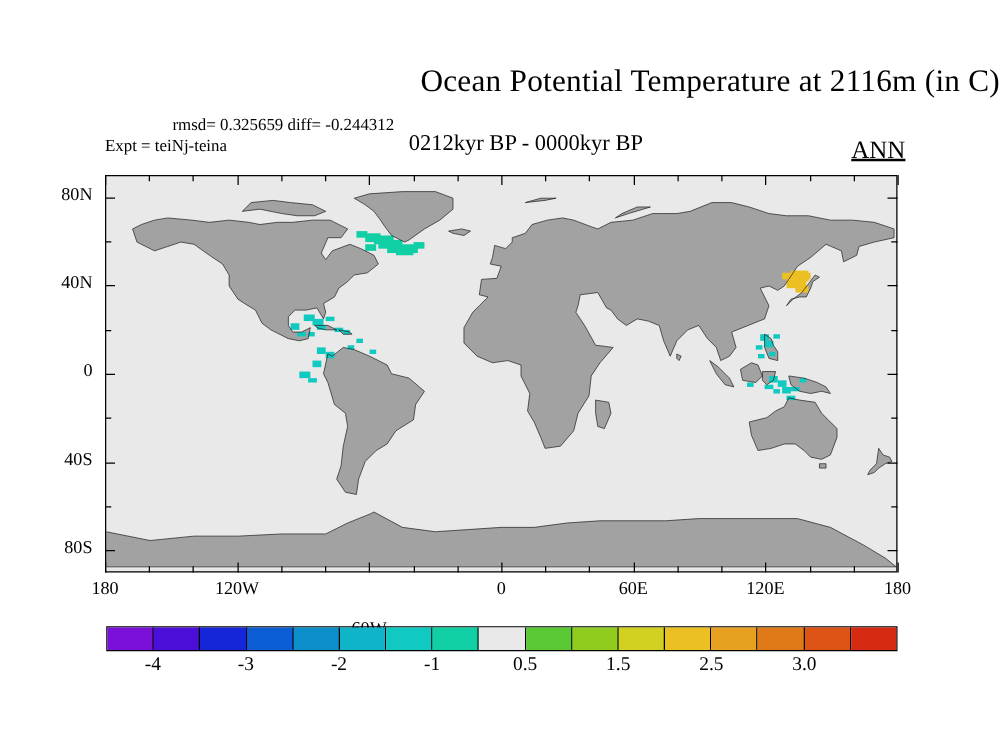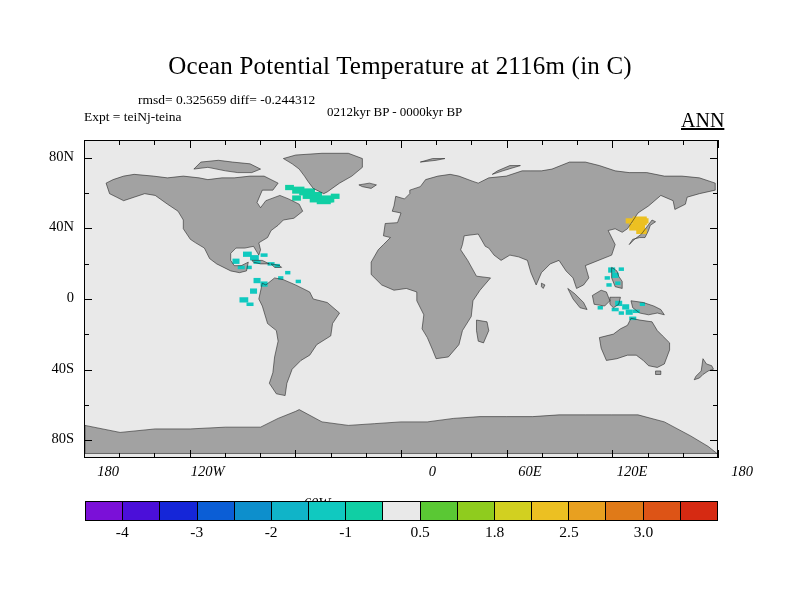--- a/index.html
+++ b/index.html
@@ -5,31 +5,31 @@
   html,body{margin:0;padding:0;}
   body{
     width:800px;height:600px;background:#ffffff;
     font-family:"Liberation Serif", serif;
     color:#000000;overflow:hidden;position:relative;
   }
   #page{position:absolute;left:0;top:0;width:800px;height:600px;}
 
   
   .title{
-    position:absolute;left:0;top:52px;width:800px;text-align:center;
+    position:absolute;left:0;top:52px;width:800px;text-align:right;
     font-size:25px;letter-spacing:.2px;
   }
   .stats{
     position:absolute;left:138px;top:92px;font-size:13.5px;white-space:nowrap;
   }
   .expt{
     position:absolute;left:84px;top:109px;font-size:13.5px;white-space:nowrap;
   }
   .period{
-    position:absolute;left:327px;top:104px;font-size:13px;white-space:nowrap;
+    position:absolute;left:327px;top:104px;font-size:18px;white-space:nowrap;
   }
   .ann{
     position:absolute;left:681px;top:109px;font-size:20px;white-space:nowrap;text-decoration:underline;
   }
 
   
   #mapwrap{position:absolute;left:84px;top:140px;width:634px;height:318px;}
   #mapframe{
     position:absolute;inset:0;border:1px solid #000;box-sizing:border-box;
     background:#e9e9e9;overflow:hidden;
@@ -41,22 +41,22 @@
   .tk-b{width:1px;height:5px;}      
   .tk-bM{width:1px;height:8px;}     
   .tk-t{width:1px;height:5px;}
   .tk-tM{width:1px;height:8px;}
   .tk-l{height:1px;width:5px;}
   .tk-lM{height:1px;width:8px;}
   .tk-r{height:1px;width:5px;}
   .tk-rM{height:1px;width:8px;}
 
   .xlab{
-    position:absolute;top:463px;font-size:14.5px;text-align:right;
-    width:70px;margin-left:-35px;font-style:italic;
+    position:absolute;top:463px;font-size:14.5px;text-align:center;
+    width:70px;margin-left:-35px;
   }
   .ylab{
     position:absolute;font-size:14.5px;text-align:right;
     width:52px;left:22px;margin-top:-10px;
   }
 
   
   #cbar{
     position:absolute;left:85px;top:501px;width:633px;height:20px;
     border:1px solid #000;box-sizing:border-box;display:flex;
@@ -277,18 +277,18 @@
       <div class="cell" style="background: rgb(224, 122, 24);"></div>
       <div class="cell" style="background: rgb(221, 84, 22);"></div>
       <div class="cell" style="background: rgb(214, 42, 18);"></div>
     </div>
   <div id="cblabels">
       <div class="cblab" style="left: 122.235px;">-4</div>
       <div class="cblab" style="left: 196.706px;">-3</div>
       <div class="cblab" style="left: 271.176px;">-2</div>
       <div class="cblab" style="left: 345.647px;">-1</div>
       <div class="cblab" style="left: 420.118px;">0.5</div>
-      <div class="cblab" style="left: 494.588px;">1.8</div>
+      <div class="cblab" style="left: 494.588px;">1.5</div>
       <div class="cblab" style="left: 569.059px;">2.5</div>
       <div class="cblab" style="left: 643.529px;">3.0</div>
     </div>
 
 </div>
 
 </body></html>

